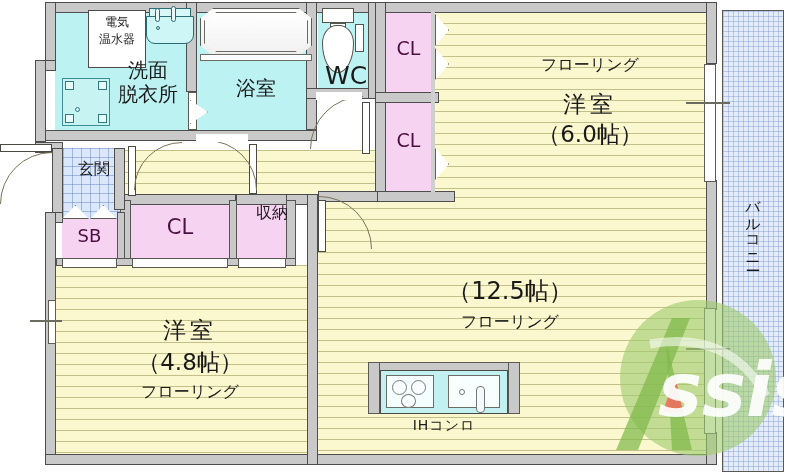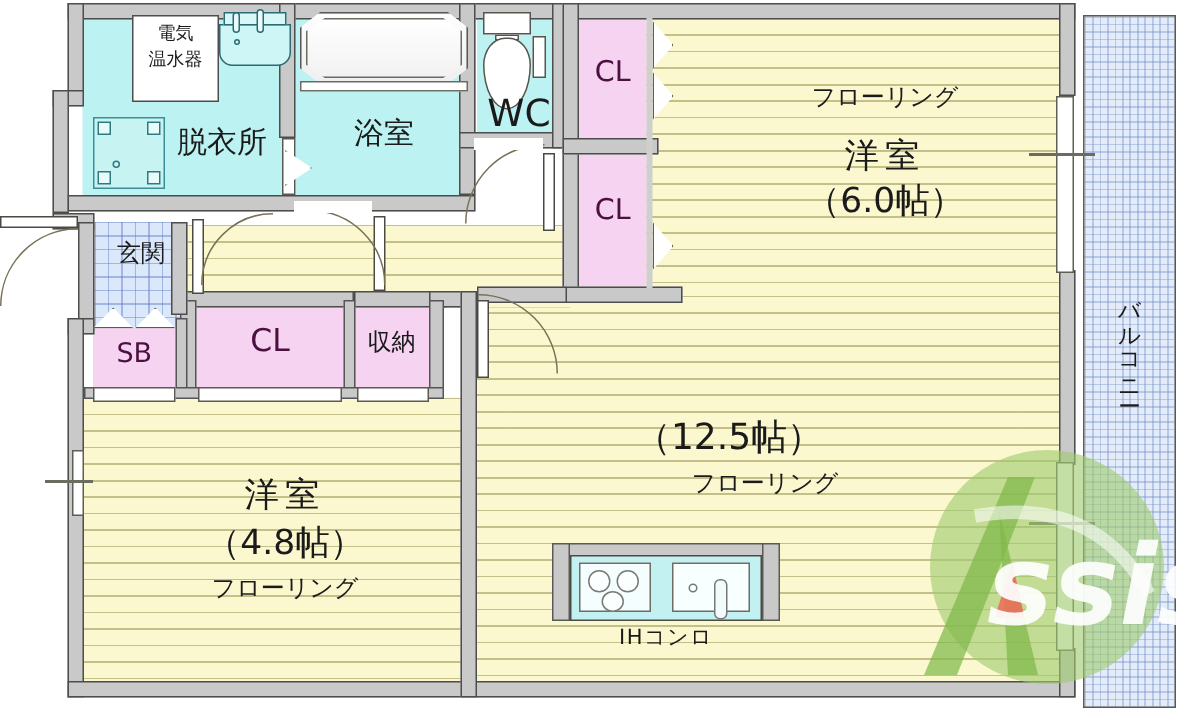--- a/index.html
+++ b/index.html
@@ -261,41 +261,42 @@
   <svg id="wm" viewBox="0 0 220 176">
     <circle cx="118" cy="78" r="78" fill="#9ecb6e" opacity="0.62"></circle>
     <path d="M36 150 L92 18 L110 18 L58 150 Z" fill="#7fb84a" opacity="0.72"></path>
     <path d="M86 40 L112 150 L92 150 Z" fill="#7fb84a" opacity="0.72"></path>
     <path d="M95 75 L103 112 L83 112 Z" fill="#f06a5a" opacity="0.85"></path>
     <path d="M50 118 L108 118 L112 138 L44 138 Z" fill="#7fb84a" opacity="0.0"></path>
     <text x="78" y="116" font-family="'DejaVu Sans','Liberation Sans',sans-serif" font-size="74" font-style="italic" font-weight="bold" fill="#ffffff" opacity="0.92">ssist</text>
     <path d="M70 44 Q150 30 186 96" stroke="#ffffff" stroke-width="9" fill="none" opacity="0.55"></path>
   </svg>
 
+  <div class="lbl" style="left:103px;top:60px;width:90px;font-size:20px;">洗面</div>
   <div class="lbl" style="left:103px;top:84px;width:90px;font-size:20px;">脱衣所</div>
 
   <div class="lbl" style="left:204px;top:78px;width:104px;font-size:20px;">浴室</div>
 
   <div class="lbl" style="left:317px;top:62px;width:58px;font-size:25px;">WC</div>
 
   <div class="lbl" style="left:63px;top:160px;width:62px;font-size:16px;">玄関</div>
 
   <div class="lbl pink" style="left:62px;top:226px;width:55px;font-size:18px;">SB</div>
 
   <div class="lbl pink" style="left:131px;top:216px;width:98px;font-size:21px;">CL</div>
 
-  <div class="lbl" style="left:234px;top:219px;width:54px;font-size:16px;">収納</div>
+  <div class="lbl" style="left:234px;top:204px;width:54px;font-size:16px;text-align:right;">収納</div>
 
   <div class="lbl pink" style="left:386px;top:38px;width:45px;font-size:19px;">CL</div>
   <div class="lbl pink" style="left:386px;top:130px;width:45px;font-size:19px;">CL</div>
 
   <div class="lbl" style="left:480px;top:56px;width:220px;font-size:16px;">フローリング</div>
   <div class="lbl" style="left:480px;top:92px;width:220px;font-size:23px;letter-spacing:4px;">洋室</div>
   <div class="lbl" style="left:480px;top:122px;width:220px;font-size:23px;">（6.0帖）</div>
 
-  <div class="lbl" style="left:376px;top:279px;width:220px;font-size:24px;">（12.5帖）</div>
+  <div class="lbl" style="left:400px;top:279px;width:220px;font-size:24px;">（12.5帖）</div>
   <div class="lbl" style="left:400px;top:313px;width:220px;font-size:16px;">フローリング</div>
 
   <div class="lbl" style="left:80px;top:318px;width:220px;font-size:23px;letter-spacing:4px;">洋室</div>
   <div class="lbl" style="left:80px;top:350px;width:220px;font-size:23px;">（4.8帖）</div>
   <div class="lbl" style="left:80px;top:383px;width:220px;font-size:16px;">フローリング</div>
 
 </div>
 
 </body></html>

